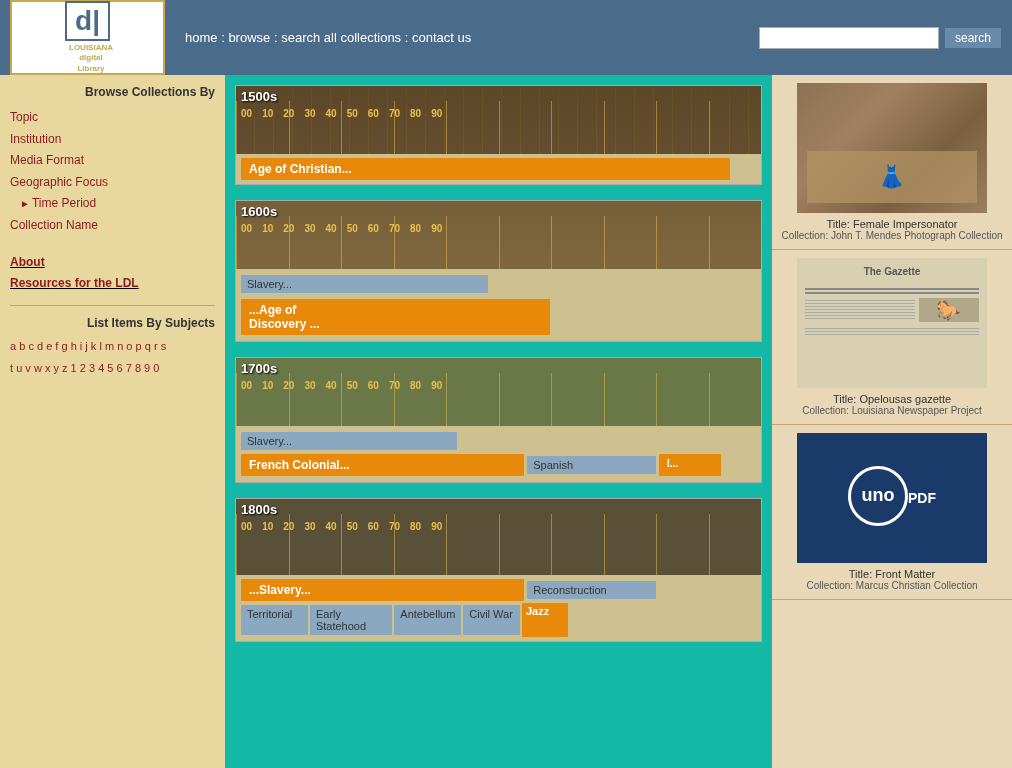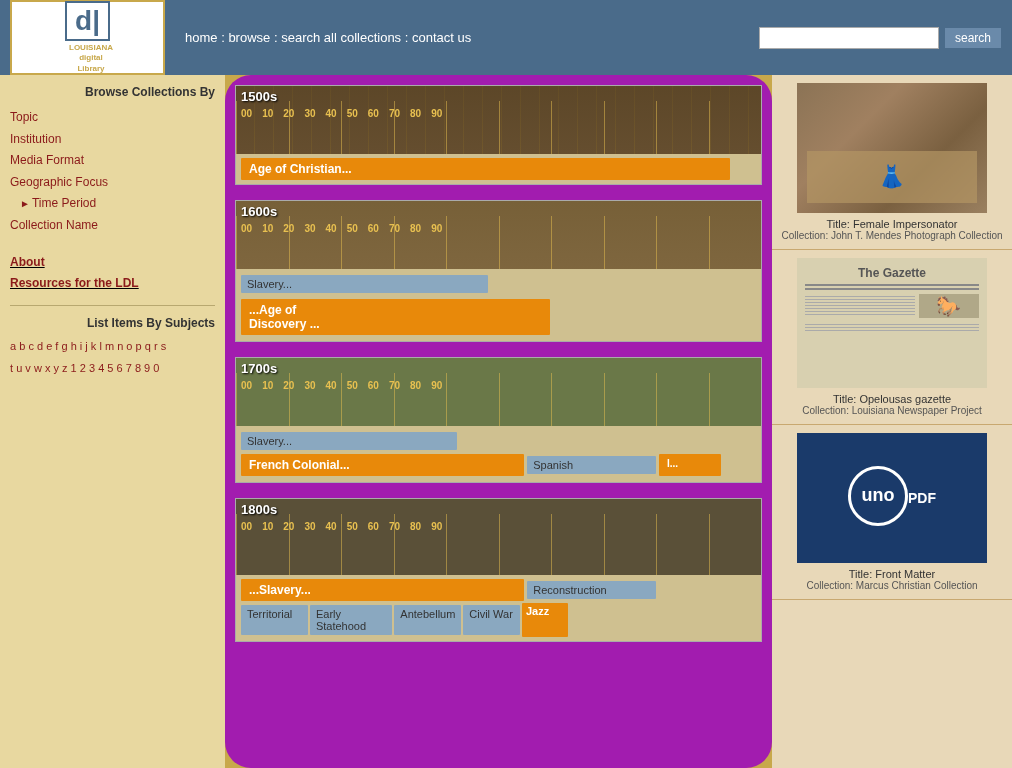--- a/index.html
+++ b/index.html
@@ -24,21 +24,21 @@
     .browse-item { color: #8b1a1a; font-size: 12px; line-height: 1.8; cursor: pointer; display: block; }
     .browse-sub { padding-left: 10px; display: flex; align-items: center; gap: 2px; }
     .arrow { font-size: 10px; color: #8b1a1a; }
     #sidebar-about { margin-bottom: 10px; }
     .sidebar-link { color: #8b1a1a; font-size: 12px; line-height: 1.8; cursor: pointer; display: block; font-weight: bold; }
     #list-items-title { text-align: center; font-weight: bold; font-size: 12px; color: #333; margin: 10px 0 5px; }
     #alphabet { font-size: 11px; color: #8b1a1a; line-height: 1.8; }
     #alphabet span { cursor: pointer; }
 
     
-    #center { flex-grow: 1; background: #a21caf; overflow-y: auto; padding: 10px; border-radius: 26px; }
+    #center { flex-grow: 1; background: #14b8a6; overflow-y: auto; padding: 10px; }
     .timeline-section { margin-bottom: 15px; border: 1px solid #aaa; }
     .timeline-bg { width: 100%; height: 70px; position: relative; }
     .timeline-label { position: absolute; top: 3px; left: 5px; color: #fff; font-weight: bold; font-size: 13px; z-index: 2; text-shadow: 1px 1px 2px #000; }
     .bg-image-1500 { background: linear-gradient(rgba(80,60,30,0.7), rgba(80,60,30,0.5)), repeating-linear-gradient(90deg, transparent, transparent 18px, rgba(200,160,50,0.3) 18px, rgba(200,160,50,0.3) 19px); background-size: 100% 100%; }
     .orange-bar { background: #e8890a; color: #fff; font-weight: bold; font-size: 12px; padding: 4px 8px; margin: 2px 0; cursor: pointer; display: block; border-radius: 1px; }
     .blue-bar { background: #8aa8c0; color: #333; font-size: 11px; padding: 3px 6px; margin: 2px 0; cursor: pointer; display: inline-block; border-radius: 1px; }
     .bars-container { padding: 3px 5px; background: #d8c890; }
 
     
     #right-sidebar { width: 240px; background: #e8d8b8; flex-shrink: 0; overflow-y: auto; padding: 0; }
@@ -268,21 +268,21 @@
           </div>
         </div>
       </div>
       <div class="collection-title-text">Title: Female Impersonator</div>
       <div class="collection-name">Collection: John T. Mendes Photograph Collection</div>
     </div>
 
     <div class="collection-item">
       <div class="collection-thumb">
         <div style="width:100%;height:100%;background:#d8d0b0;padding:8px;overflow:hidden;">
-          <div style="font-size:12px;color:#555;text-align:center;margin-bottom:4px;font-weight:bold;">The Gazette</div>
+          <div style="font-size:10px;color:#555;text-align:center;margin-bottom:11px;font-weight:bold;">The Gazette</div>
           <div style="height:2px;background:#888;margin:2px 0;"></div>
           <div style="height:2px;background:#888;margin:2px 0;"></div>
           <div style="display:flex;gap:4px;margin-top:4px;">
             <div style="flex:1;">
               <div style="height:1px;background:#aaa;margin:2px 0;"></div>
               <div style="height:1px;background:#aaa;margin:2px 0;"></div>
               <div style="height:1px;background:#aaa;margin:2px 0;"></div>
               <div style="height:1px;background:#aaa;margin:2px 0;"></div>
               <div style="height:1px;background:#aaa;margin:2px 0;"></div>
               <div style="height:1px;background:#aaa;margin:2px 0;"></div>

